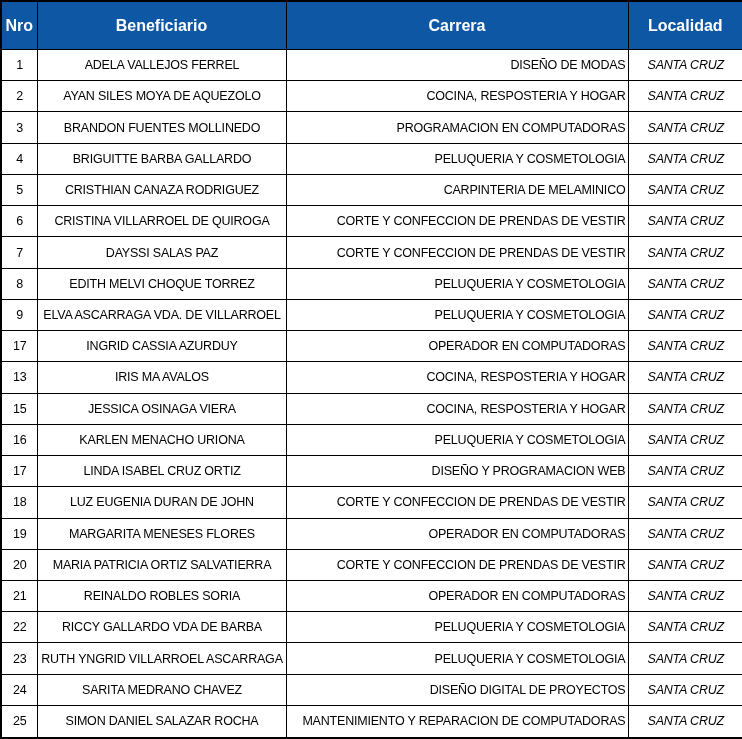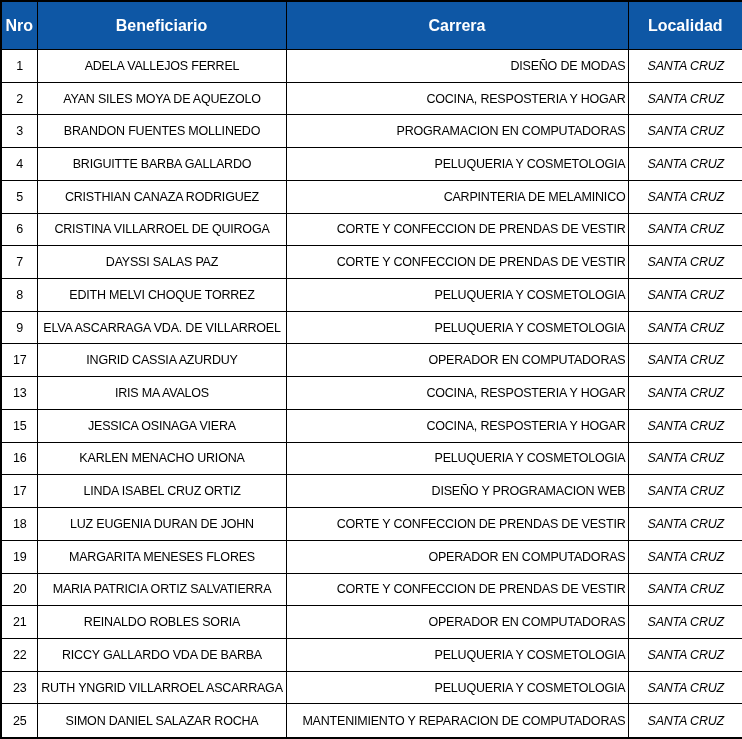--- a/index.html
+++ b/index.html
@@ -179,19 +179,25 @@
         <td class="cell-carrera">PELUQUERIA Y COSMETOLOGIA</td>
         <td class="cell-localidad">SANTA CRUZ</td>
       </tr>
       <tr>
         <td class="cell-nro">23</td>
         <td class="cell-benef">RUTH YNGRID VILLARROEL ASCARRAGA</td>
         <td class="cell-carrera">PELUQUERIA Y COSMETOLOGIA</td>
         <td class="cell-localidad">SANTA CRUZ</td>
       </tr>
       <tr>
+        <td class="cell-nro">24</td>
+        <td class="cell-benef">SARITA MEDRANO CHAVEZ</td>
+        <td class="cell-carrera">DISEÑO DIGITAL DE PROYECTOS</td>
+        <td class="cell-localidad">SANTA CRUZ</td>
+      </tr>
+      <tr>
         <td class="cell-nro">25</td>
         <td class="cell-benef">SIMON DANIEL SALAZAR ROCHA</td>
         <td class="cell-carrera">MANTENIMIENTO Y REPARACION DE COMPUTADORAS</td>
         <td class="cell-localidad">SANTA CRUZ</td>
       </tr>
     </tbody>
 </table>
 
 </body></html>

